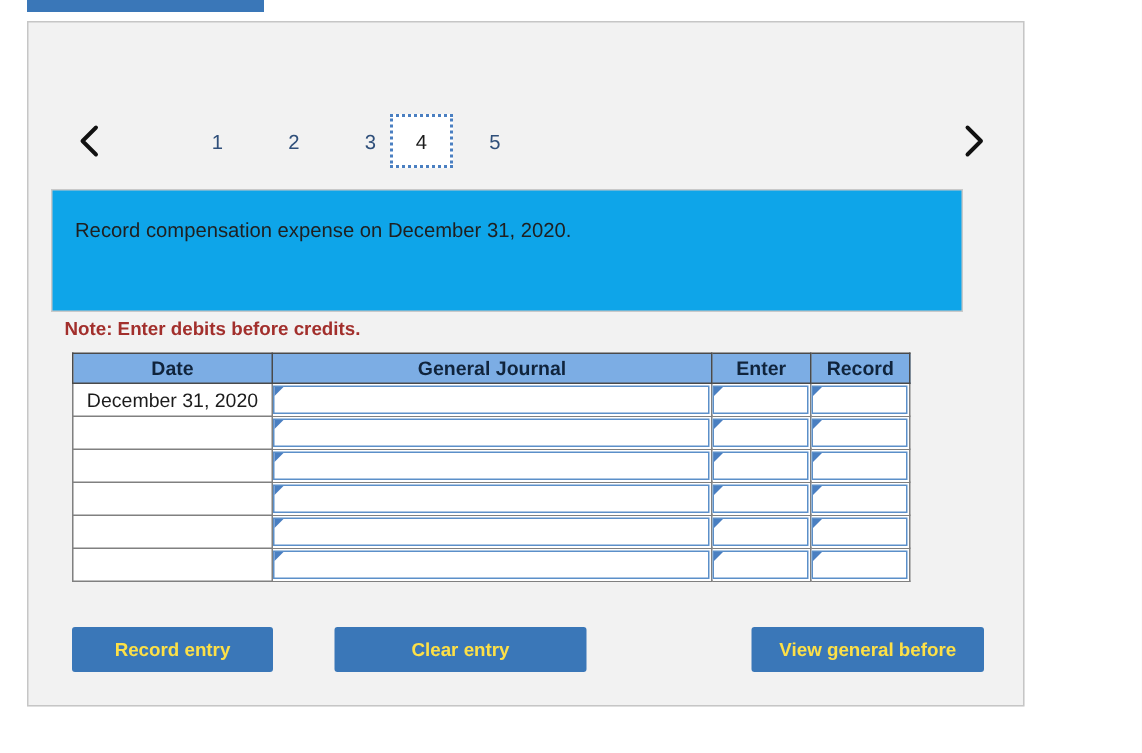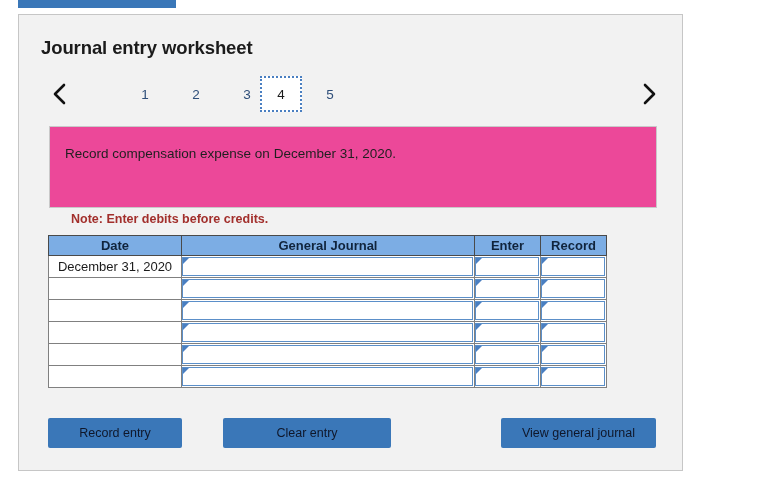--- a/index.html
+++ b/index.html
@@ -86,45 +86,44 @@
   }
   .pager-tab.active {
     background: #ffffff;
     border: 2px dotted #4a7fc1;
     color: #1b1b1b;
   }
 
   
   #description-box {
     position: absolute;
-    left: 30px;
+    left: 15px;
     top: 111px;
     width: 608px;
     height: 82px;
-    background: #ec4899;
+    background: #0ea5e9;
     border: 1px solid #c9c9c9;
     box-sizing: border-box;
   }
   #description-text {
     position: absolute;
     left: 15px;
     top: 19px;
     font-size: 13.5px;
     color: #1f1f1f;
   }
 
   
   #note-text {
     position: absolute;
     left: 24px;
     top: 197px;
     font-size: 12.5px;
     font-weight: bold;
     color: #a22f2c;
-    margin-left: 28px;
   }
 
   
   #journal-table {
     position: absolute;
     left: 29px;
     top: 220px;
     width: 558px;
     border-collapse: collapse;
     table-layout: fixed;
@@ -180,41 +179,40 @@
     top: 0px;
     border-top: 6px solid #4a7fc1;
     border-right: 6px solid transparent;
   }
 
   
   .action-button {
     position: absolute;
     height: 30px;
     background: #3a77b8;
-    color: #0f172a;
+    color: #fde047;
     font-size: 12.5px;
-    font-weight: normal;
+    font-weight: bold;
     border: none;
     border-radius: 2px;
     cursor: pointer;
     font-family: "Liberation Sans", sans-serif;
     padding: 0;
   }
   #record-entry-button     { left: 29px;  top: 403px; width: 134px; }
   #clear-entry-button      { left: 204px; top: 403px; width: 168px; }
   #view-general-journal-button { left: 482px; top: 403px; width: 155px; }
 </style>
 </head>
 <body>
 
 <div id="top-tab-strip"></div>
 
 <div id="worksheet-panel">
 
-  <div id="worksheet-title">Journal entry worksheet</div>
 
   <div id="pager">
     <div class="pager-arrow" id="pager-prev">
       <svg width="14" height="22" viewBox="0 0 14 22" aria-hidden="true">
         <polyline points="11,2 2,11 11,20" fill="none" stroke="#111111" stroke-width="2.6" stroke-linecap="round" stroke-linejoin="round"></polyline>
       </svg>
     </div>
 
     <div class="pager-tab" style="left:87px;">1</div>
     <div class="pager-tab" style="left:138px;">2</div>
@@ -321,15 +319,15 @@
           </td>
         <td class="entry-cell">
             <span class="entry-field"></span>
           </td>
       </tr>
     </tbody>
   </table>
 
   <button class="action-button" id="record-entry-button">Record entry</button>
   <button class="action-button" id="clear-entry-button">Clear entry</button>
-  <button class="action-button" id="view-general-journal-button">View general journal</button>
+  <button class="action-button" id="view-general-journal-button">View general before</button>
 
 </div>
 
 </body></html>

